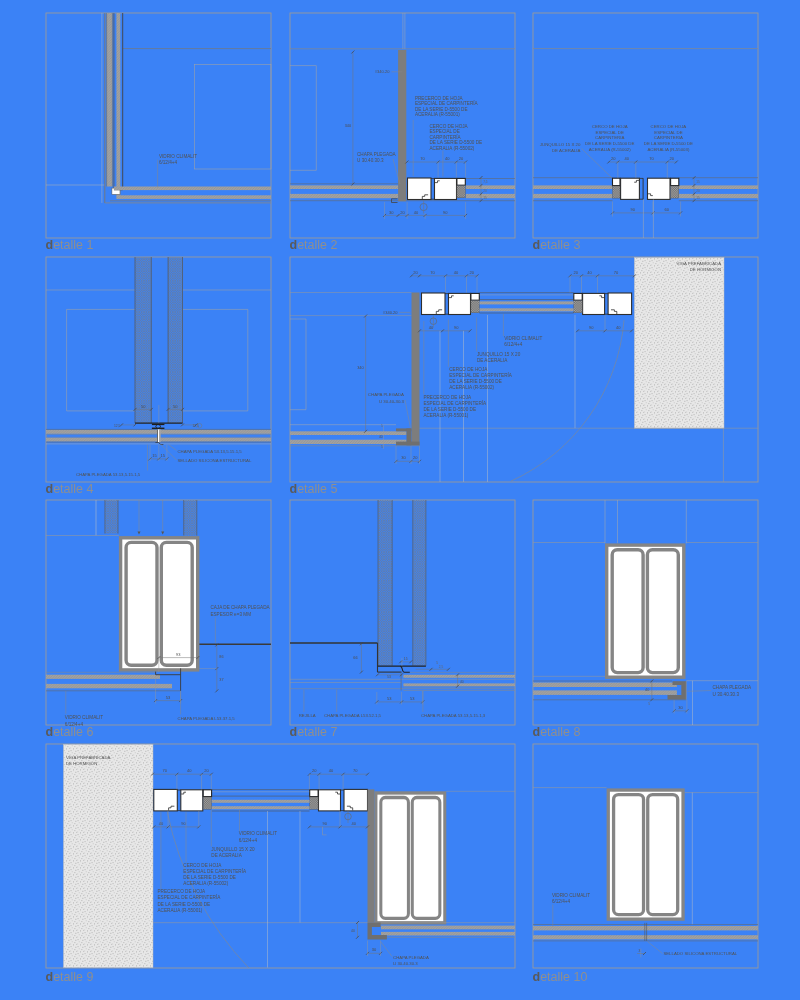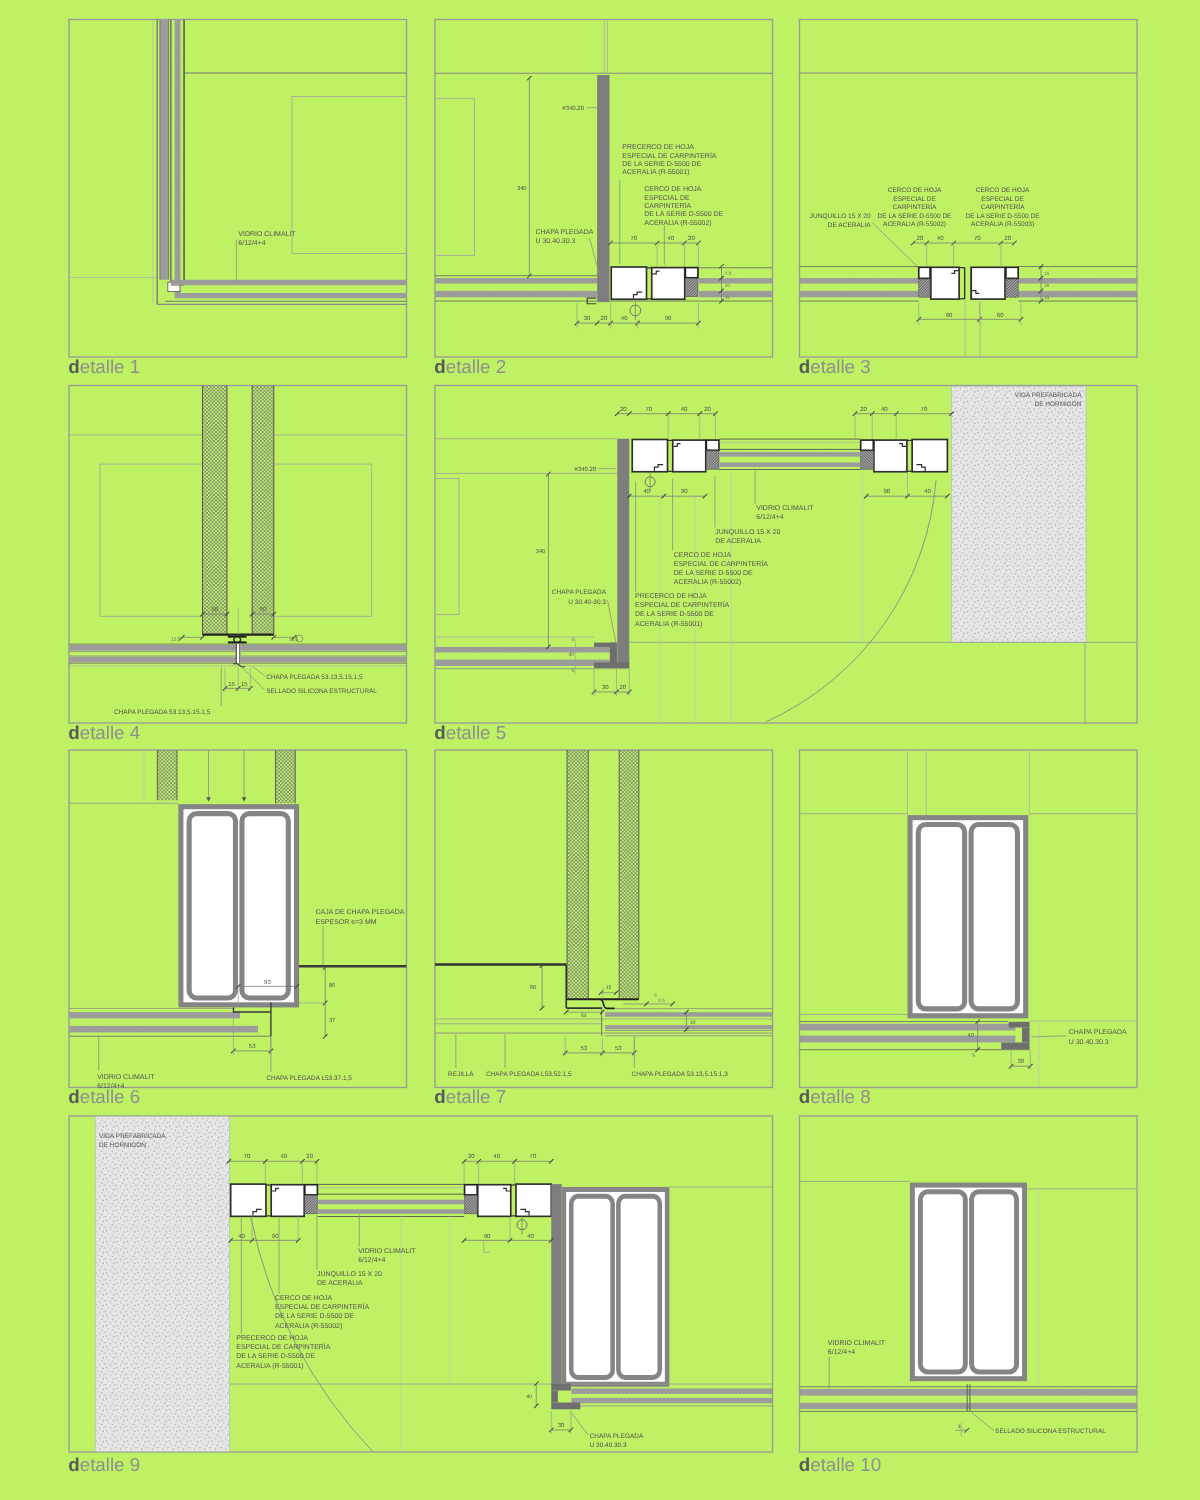--- a/index.html
+++ b/index.html
@@ -1,17 +1,17 @@
 <!DOCTYPE html>
 <html><head>
 <meta charset="utf-8">
 <title>detalles constructivos</title>
 <style>
 html,body { margin:0; padding:0; background:#ffffff; font-family:"Liberation Sans", sans-serif; }
-#sheet { position:relative; width:800px; height:1000px; background:#bef264; }
+#sheet { position:relative; width:800px; height:1000px; background:#3b82f6; }
 </style>
 </head>
 <body>
 <div id="sheet">
 <svg width="800" height="1000" viewBox="0 0 800 1000" xmlns="http://www.w3.org/2000/svg" font-family="Liberation Sans, sans-serif">
       <defs>
 <pattern id="hw" width="2.4" height="2.4" patternUnits="userSpaceOnUse">
 <path d="M0,2.4 L2.4,0 M0,0 L2.4,2.4" stroke="#7b7b7b" stroke-width="0.5" fill="none"></path>
 </pattern>
 <pattern id="gl" width="2.6" height="2.6" patternUnits="userSpaceOnUse">

